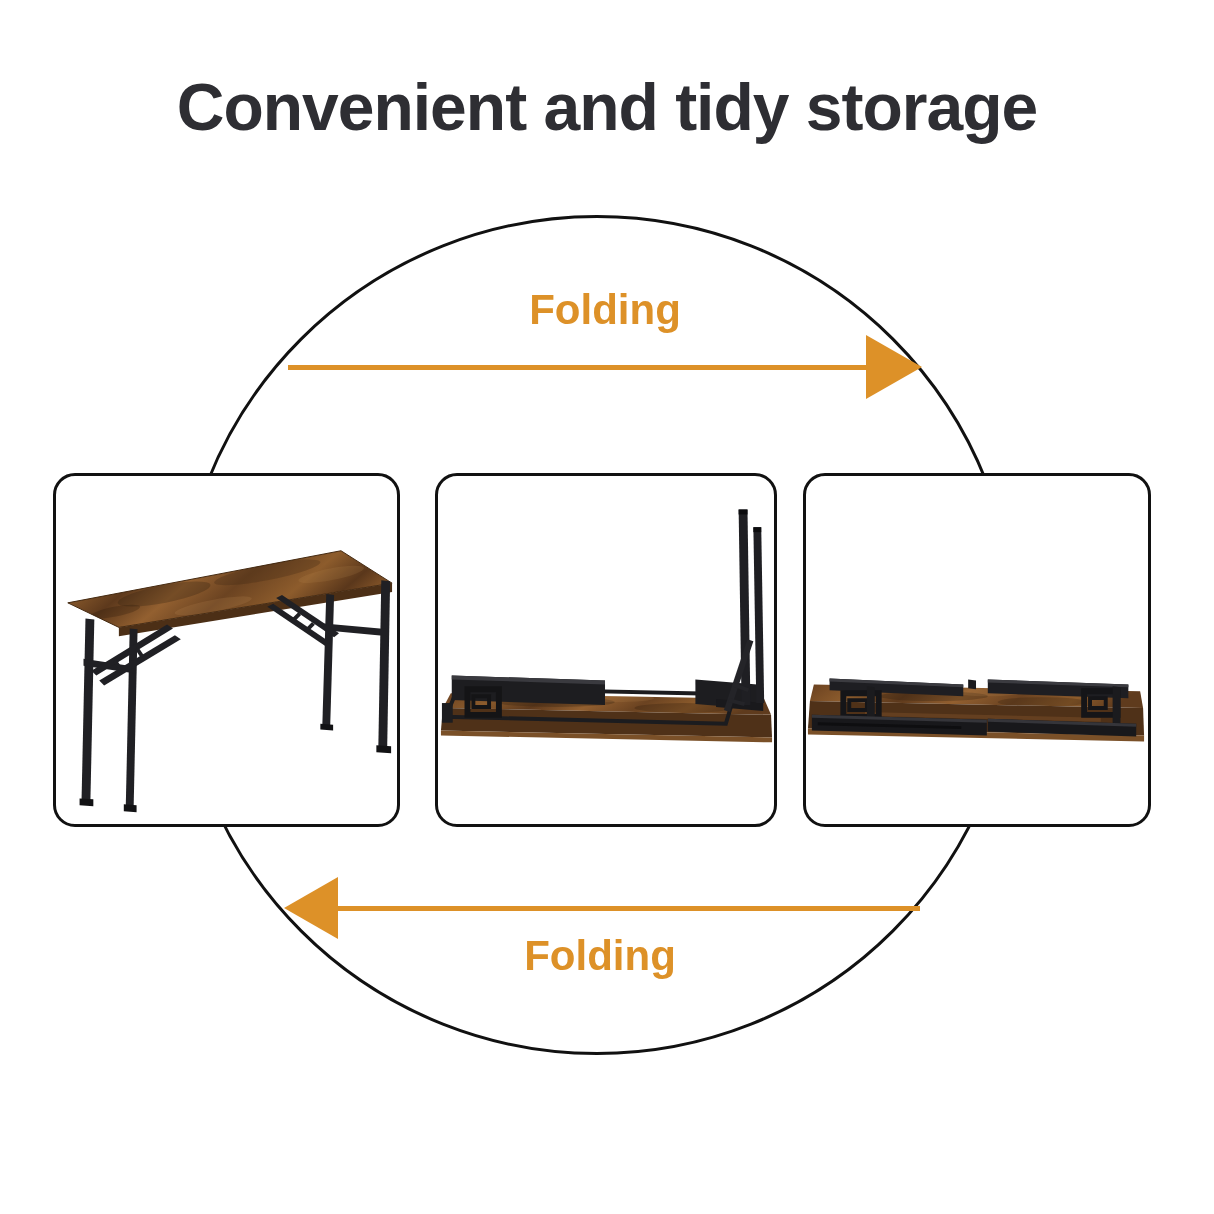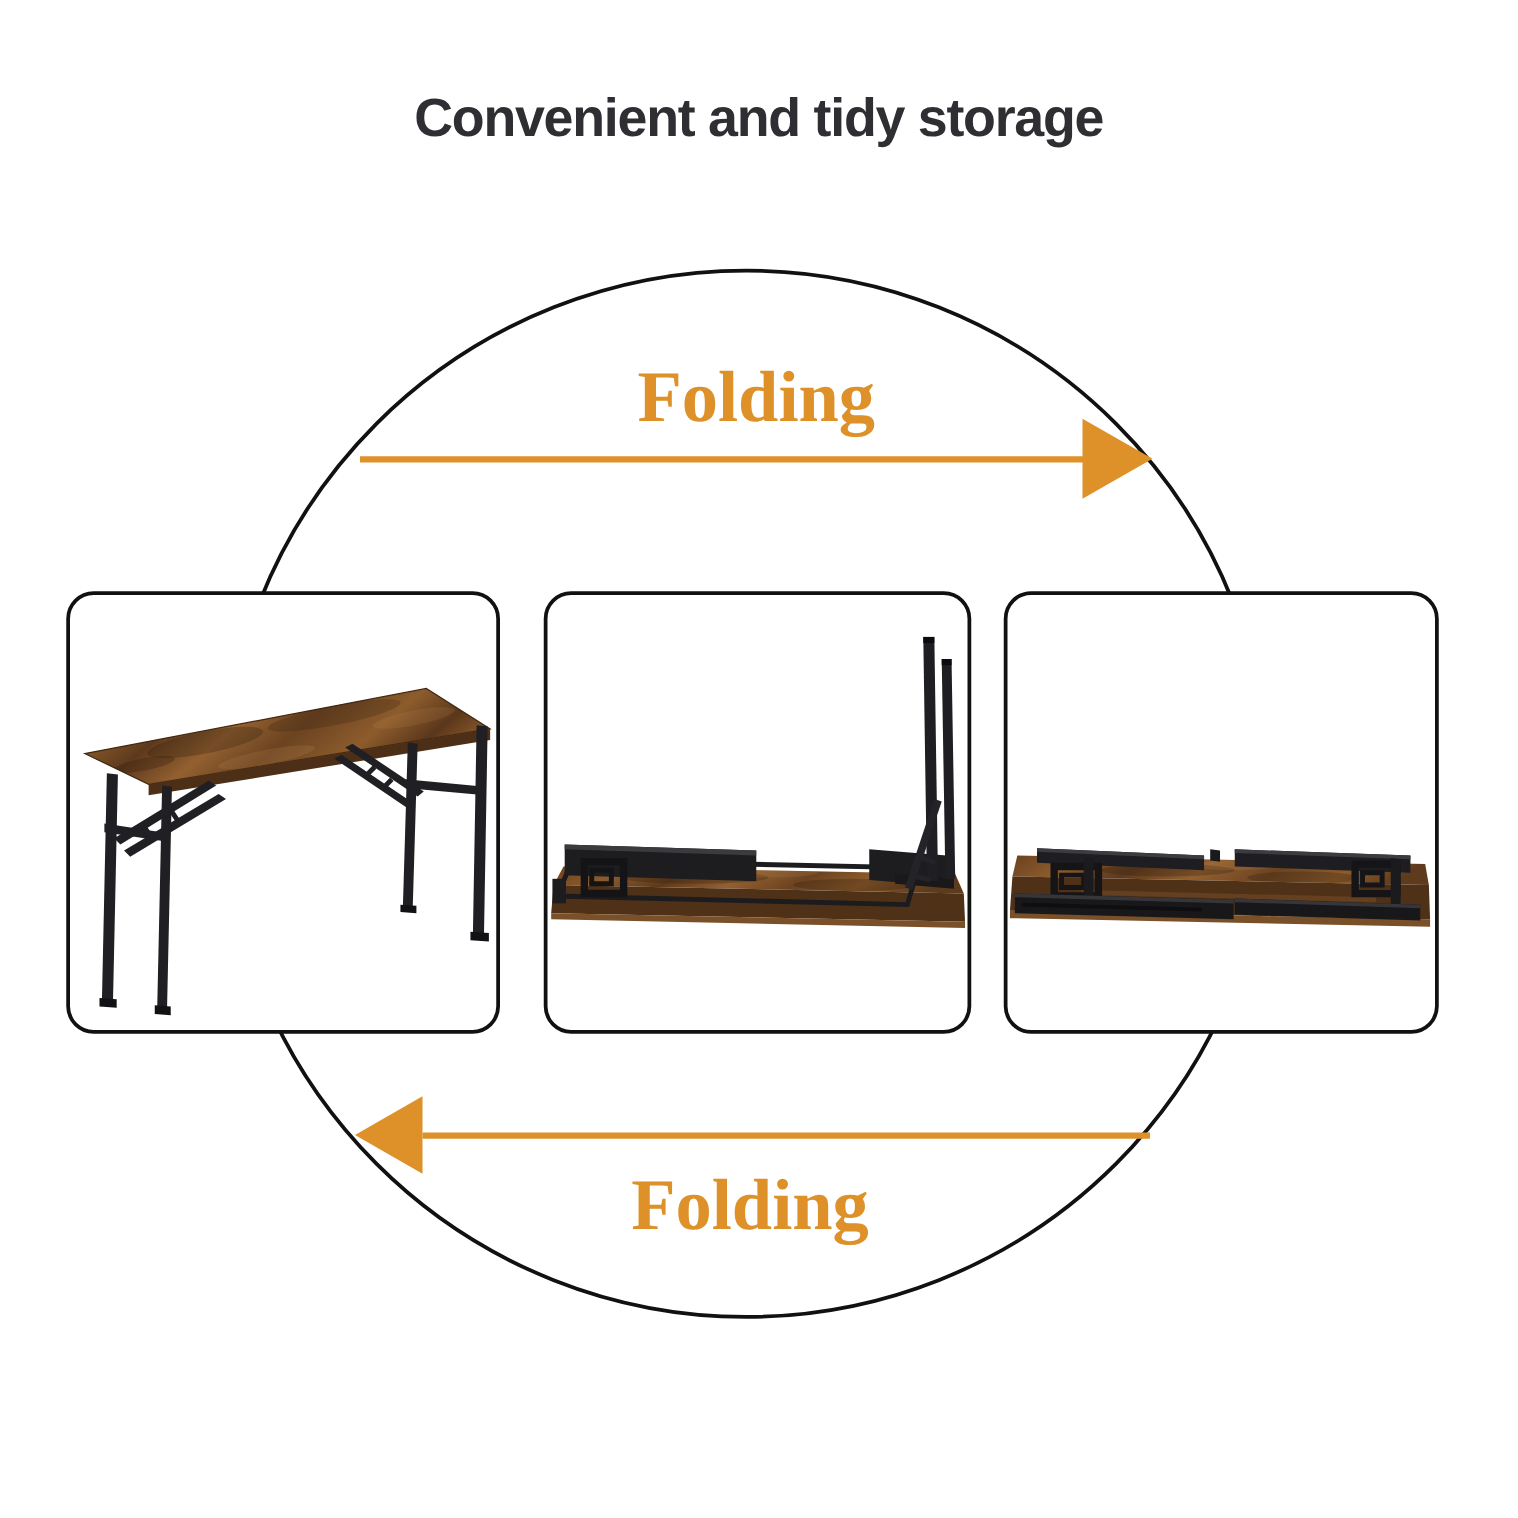--- a/index.html
+++ b/index.html
@@ -8,30 +8,30 @@
     --title-color:#2e2e33;
     --panel-bg:#ffffff;
   }
   html,body{margin:0;padding:0;background:#ffffff;}
   .canvas{
     position:relative;width:1214px;height:1214px;background:#ffffff;overflow:hidden;
     font-family:"Liberation Sans","DejaVu Sans",sans-serif;
   }
   .page-title{
     position:absolute;left:0;top:74px;width:1214px;text-align:center;
-    font-size:43px;font-weight:bold;letter-spacing:-1px;color:var(--title-color);
+    font-size:66px;font-weight:bold;letter-spacing:-1px;color:var(--title-color);
     margin:0;line-height:1.0;
   }
   .cycle-circle{
     position:absolute;left:177px;top:215px;width:834px;height:834px;
     border:3px solid var(--line-color);border-radius:50%;z-index:0;background:transparent;
   }
   .flow-label{
     position:absolute;width:380px;text-align:center;z-index:3;
-    font-size:58px;font-weight:bold;color:var(--accent-orange);line-height:1.05;font-family:Liberation Serif, serif;
+    font-size:42px;font-weight:bold;color:var(--accent-orange);line-height:1.05;
   }
   .folding-label{left:415px;top:288px;}
   .opening-label{left:410px;top:934px;}
   .arrow{position:absolute;z-index:3;}
   .arrow-shaft{position:absolute;height:5px;background:var(--accent-orange);}
   .folding-arrow .arrow-shaft{left:288px;top:365px;width:582px;}
   .folding-arrow .arrow-head{
     position:absolute;left:866px;top:335px;width:0;height:0;
     border-top:32px solid transparent;border-bottom:32px solid transparent;
     border-left:56px solid var(--accent-orange);

